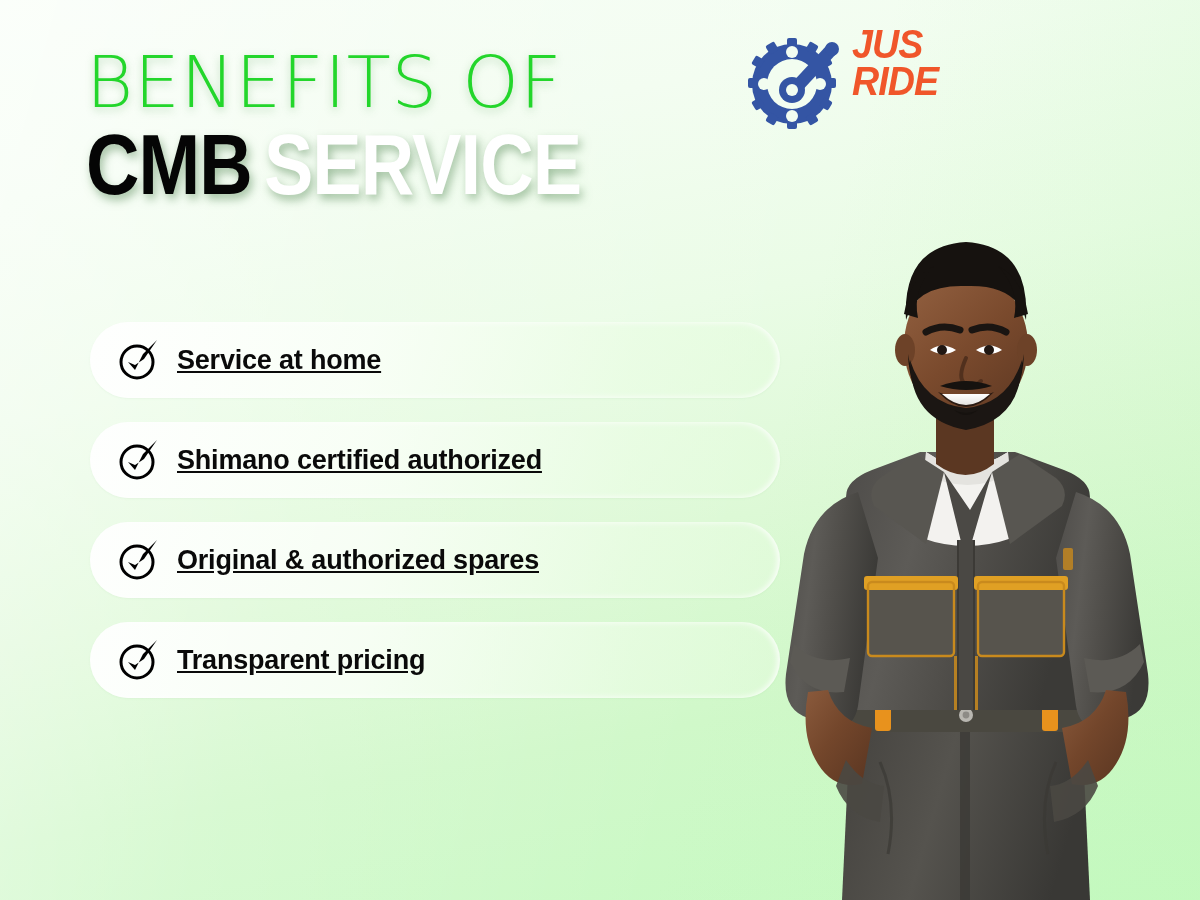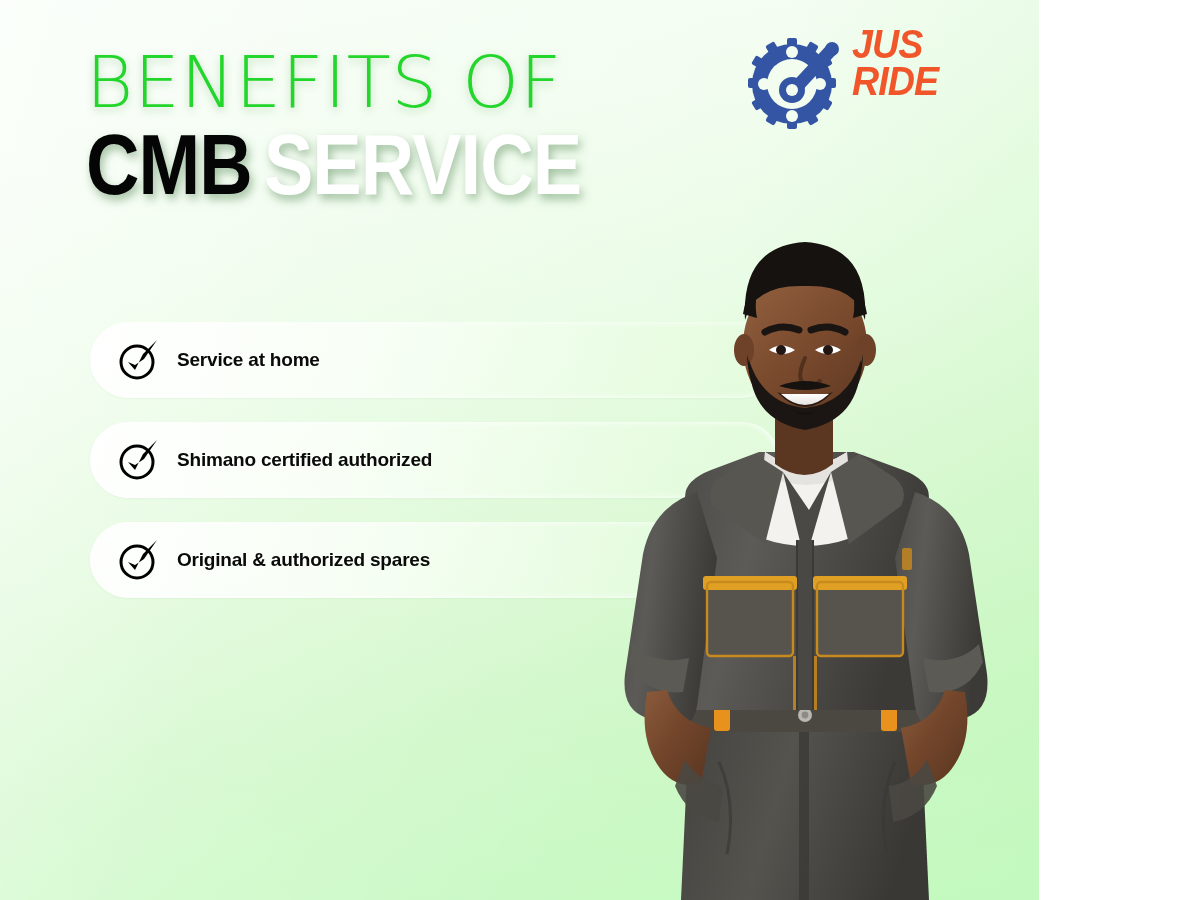--- a/index.html
+++ b/index.html
@@ -7,21 +7,21 @@
     margin: 0;
     padding: 0;
     background: #ffffff;
   }
   body {
     font-family: "Liberation Sans", sans-serif;
   }
 
   .poster {
     position: relative;
-    width: 1039px;
+    width: 1200px;
     height: 900px;
     overflow: hidden;
     background: linear-gradient(170deg,
         #f6fef5 0%,
         #f2fdf0 18%,
         #eafce6 38%,
         #ddf9d6 58%,
         #d0f8c9 76%,
         #c6fac2 100%);
   }
@@ -167,25 +167,26 @@
   .pill:last-child { margin-bottom: 0; }
   .pill-check {
     flex: 0 0 auto;
     width: 44px;
     height: 44px;
     margin-left: 27px;
   }
   .pill-label {
     font-family: "Liberation Sans Narrow", "Liberation Sans", sans-serif;
     font-weight: 700;
-    font-size: 19px;
+    font-size: 27px;
     letter-spacing: -0.2px;
     color: #0a0a0a;
     margin-left: 16px;
     white-space: nowrap;
+    text-decoration: underline;
   }
   .pill.indented .pill-label { margin-left: 24px; }
 
   
   .technician {
     position: absolute;
     right: 0;
     bottom: 0;
     width: 470px;
     height: 690px;
@@ -272,20 +273,27 @@
     </div>
 
     <div class="pill">
       <svg class="pill-check" viewBox="0 0 44 44">
         <circle cx="20" cy="24" r="16" fill="none" stroke="#000000" stroke-width="3"></circle>
         <path d="M11 24 L18 32 L26 16 L40 2 L27 21 L18 27 Z" fill="#000000"></path>
       </svg>
       <span class="pill-label">Original &amp; authorized spares</span>
     </div>
 
+    <div class="pill">
+      <svg class="pill-check" viewBox="0 0 44 44">
+        <circle cx="20" cy="24" r="16" fill="none" stroke="#000000" stroke-width="3"></circle>
+        <path d="M11 24 L18 32 L26 16 L40 2 L27 21 L18 27 Z" fill="#000000"></path>
+      </svg>
+      <span class="pill-label">Transparent pricing</span>
+    </div>
 
 
   </div>
 
   <div class="technician">
     <svg viewBox="0 0 470 690" preserveAspectRatio="xMidYMax meet">
       <defs>
         <linearGradient id="coverallG" x1="0" y1="0" x2="1" y2="0.3">
           <stop offset="0%" stop-color="#4e4c49"></stop>
           <stop offset="35%" stop-color="#5d5b57"></stop>

